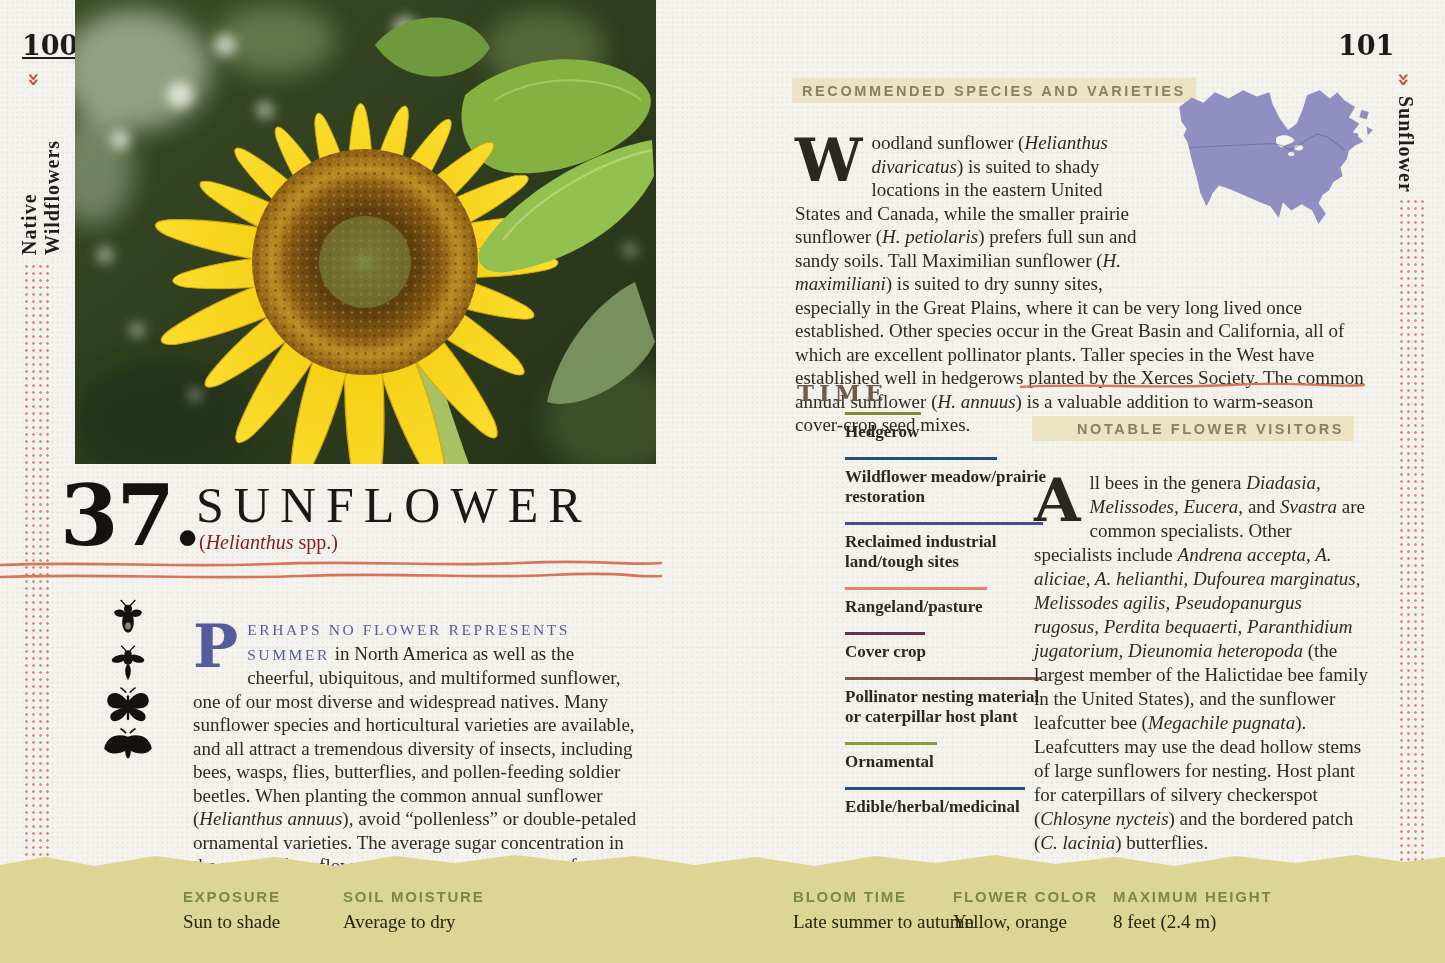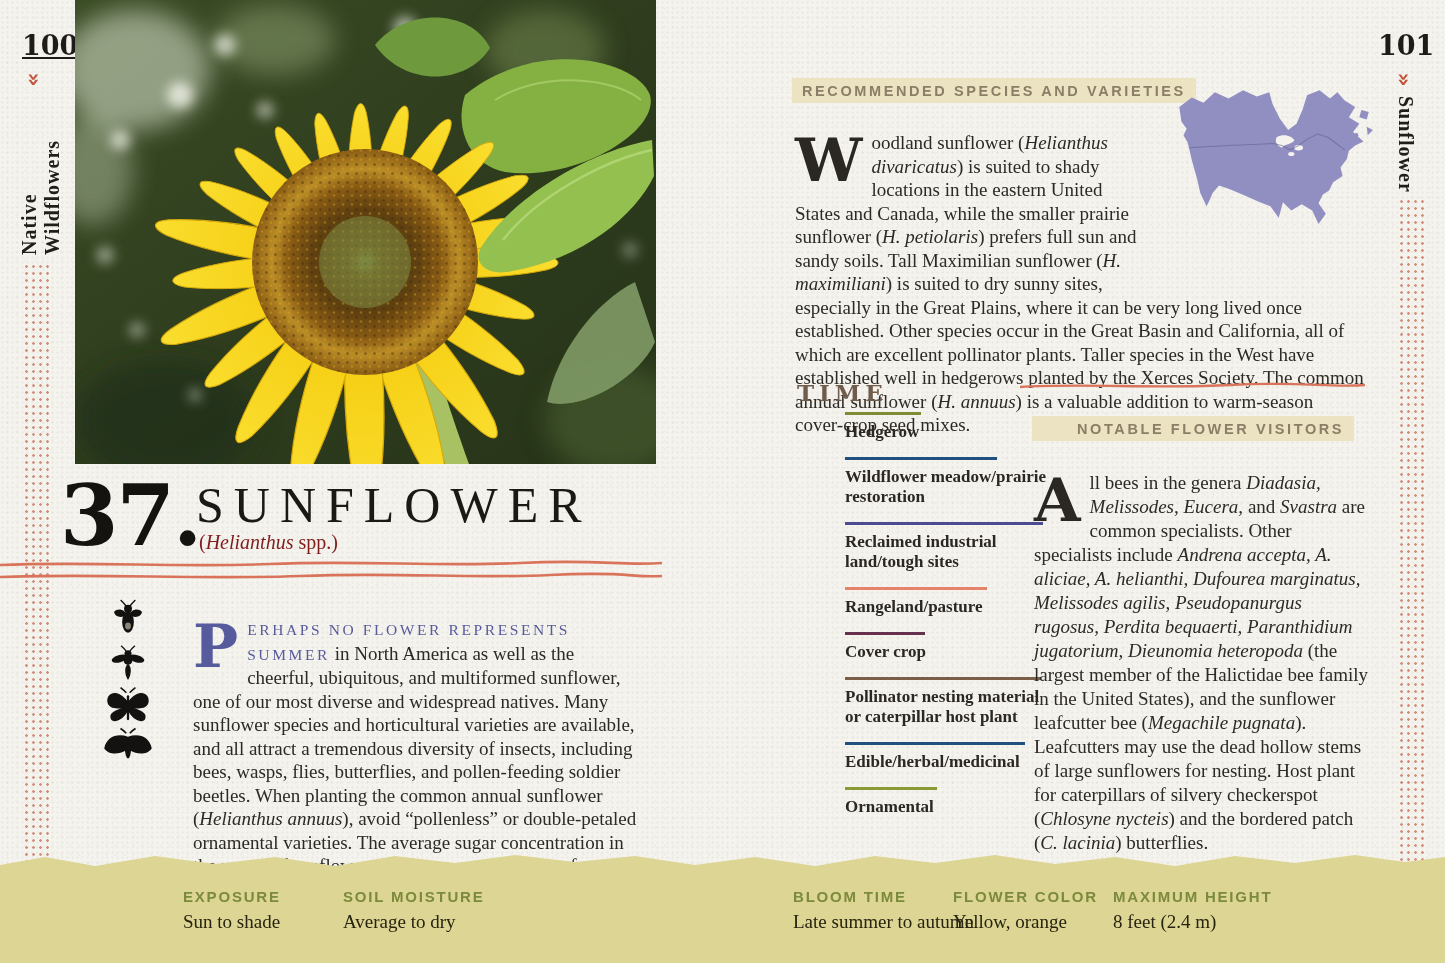--- a/index.html
+++ b/index.html
@@ -222,21 +222,21 @@
     <path d="M15,4 C16.2,2.6 17.2,2 18.2,1.4" stroke="#141210" stroke-width=".9" fill="none"></path>
     <path d="M14,6 C8,3.8 2,6 0.8,12.5 C3.6,16.5 9.4,15.5 12.6,13.8 L14,17 L15.4,13.8 C18.6,15.5 24.4,16.5 27.2,12.5 C26,6 20,3.8 14,6 Z"></path>
     <ellipse cx="14" cy="12.5" rx="1.7" ry="5.5"></ellipse>
   </svg>
 </div>
 
 <p class="abs bodytext intro-para">
   <span class="dropcap blue">P</span><span class="lead">ERHAPS NO FLOWER REPRESENTS SUMMER</span><span><span> in North America as well as the cheerful, ubiquitous, and multiformed sunflower, one of our most diverse and widespread natives. Many sunflower species and horticultural varieties are available, and all attract a tremendous diversity of insects, including bees, wasps, flies, butterflies, and pollen-feeding soldier beetles. When planting the common annual sunflower (</span><i>Helianthus annuus</i><span>), avoid “pollenless” or double-petaled ornamental varieties. The average sugar concentration in the nectar of sunflower species reportedly ranges from 31 to 49%.</span></span>
 </p>
 
-<div class="abs pagenum" style="left:1338px;top:30px;margin-left:40px;">101</div>
+<div class="abs pagenum" style="left:1338px;top:30px;">101</div>
 <span class="abs chev" style="left:1398px;top:66px;">»</span>
 <div class="abs vert-label" style="left:1394px;top:96px;height:120px;">Sunflower</div>
 <div class="abs dotband" style="left:1398px;top:198px;width:26px;height:765px;"></div>
 
 <span class="abs badge badge-reco">RECOMMENDED SPECIES AND VARIETIES</span>
 
 <svg class="abs range-map" width="213" height="157" viewBox="0 0 200 150">
   <path d="M36,114 L30,101 27,88 22,70 18,53 14,46 17,40 12,33 10,19 22,10 33,15 44,5 57,11 71,3 84,9 96,5 99,16 106,30 114,41 122,35 128,21 132,8 144,3 154,11 161,5 168,13 178,19 172,29 182,35 176,43 186,52 178,56 172,61 170,69 164,77 166,85 157,91 153,99 147,103 143,111 150,121 143,131 137,118 127,112 117,118 109,110 105,125 97,114 87,110 73,104 59,98 48,94 42,101 38,110 Z" fill="#918ec1"></path>
   <path d="M103,48 c7,-4 15,-1 17,3 c-3,4 -9,3 -12,7 c-5,-2 -7,-6 -5,-10 z" fill="#f5f3ee"></path>
   <ellipse cx="124" cy="58" rx="4.2" ry="2.6" fill="#f5f3ee"></ellipse>
@@ -271,26 +271,26 @@
     </div>
     <div class="use-item">
       <div class="use-rule" style="background: rgb(102, 49, 79); width: 80px;"></div>
       <div class="use-label">Cover crop</div>
     </div>
     <div class="use-item">
       <div class="use-rule" style="background: rgb(122, 94, 71); width: 196px;"></div>
       <div class="use-label">Pollinator nesting material or caterpillar host plant</div>
     </div>
     <div class="use-item">
+      <div class="use-rule" style="background: rgb(138, 154, 53); width: 92px;"></div>
+      <div class="use-label">Ornamental</div>
+    </div>
+    <div class="use-item">
       <div class="use-rule" style="background: rgb(32, 80, 126); width: 180px;"></div>
       <div class="use-label">Edible/herbal/medicinal</div>
-    </div>
-    <div class="use-item">
-      <div class="use-rule" style="background: rgb(138, 154, 53); width: 92px;"></div>
-      <div class="use-label">Ornamental</div>
     </div>
   </div>
 
 <svg class="abs visitors-line" width="345" height="12" viewBox="0 0 345 12">
   <path d="M0,7 C60,3 140,9 210,5 S 310,8 345,5" stroke="#d9745a" stroke-width="2.4" fill="none"></path>
 </svg>
 <span class="abs badge badge-visitors">NOTABLE FLOWER VISITORS</span>
 <p class="abs bodytext visitors-para">
   <span class="dropcap">A</span><span><span>ll bees in the genera </span><i>Diadasia, Melissodes, Eucera,</i><span> and </span><i>Svastra</i><span> are common specialists. Other specialists include </span><i>Andrena accepta, A. aliciae, A. helianthi, Dufourea marginatus, Melissodes agilis, Pseudopanurgus rugosus, Perdita bequaerti, Paranthidium jugatorium, Dieunomia heteropoda</i><span> (the largest member of the Halictidae bee family in the United States), and the sunflower leafcutter bee (</span><i>Megachile pugnata</i><span>). Leafcutters may use the dead hollow stems of large sunflowers for nesting. Host plant for caterpillars of silvery checkerspot (</span><i>Chlosyne nycteis</i><span>) and the bordered patch (</span><i>C. lacinia</i><span>) butterflies.</span></span>
 </p>

